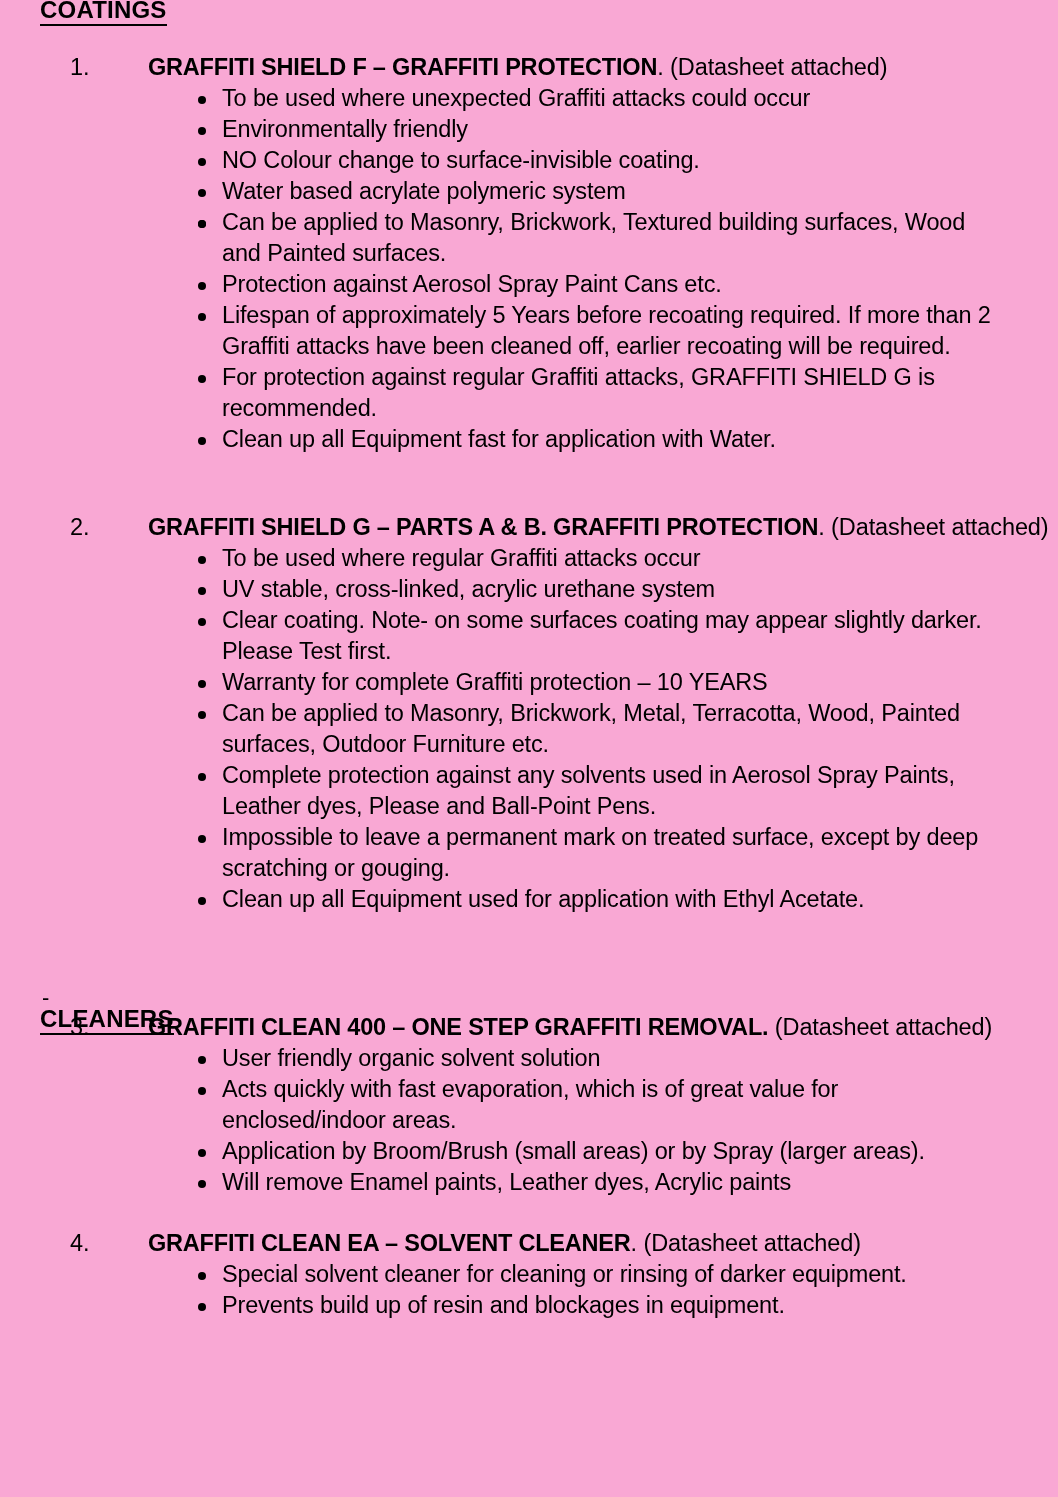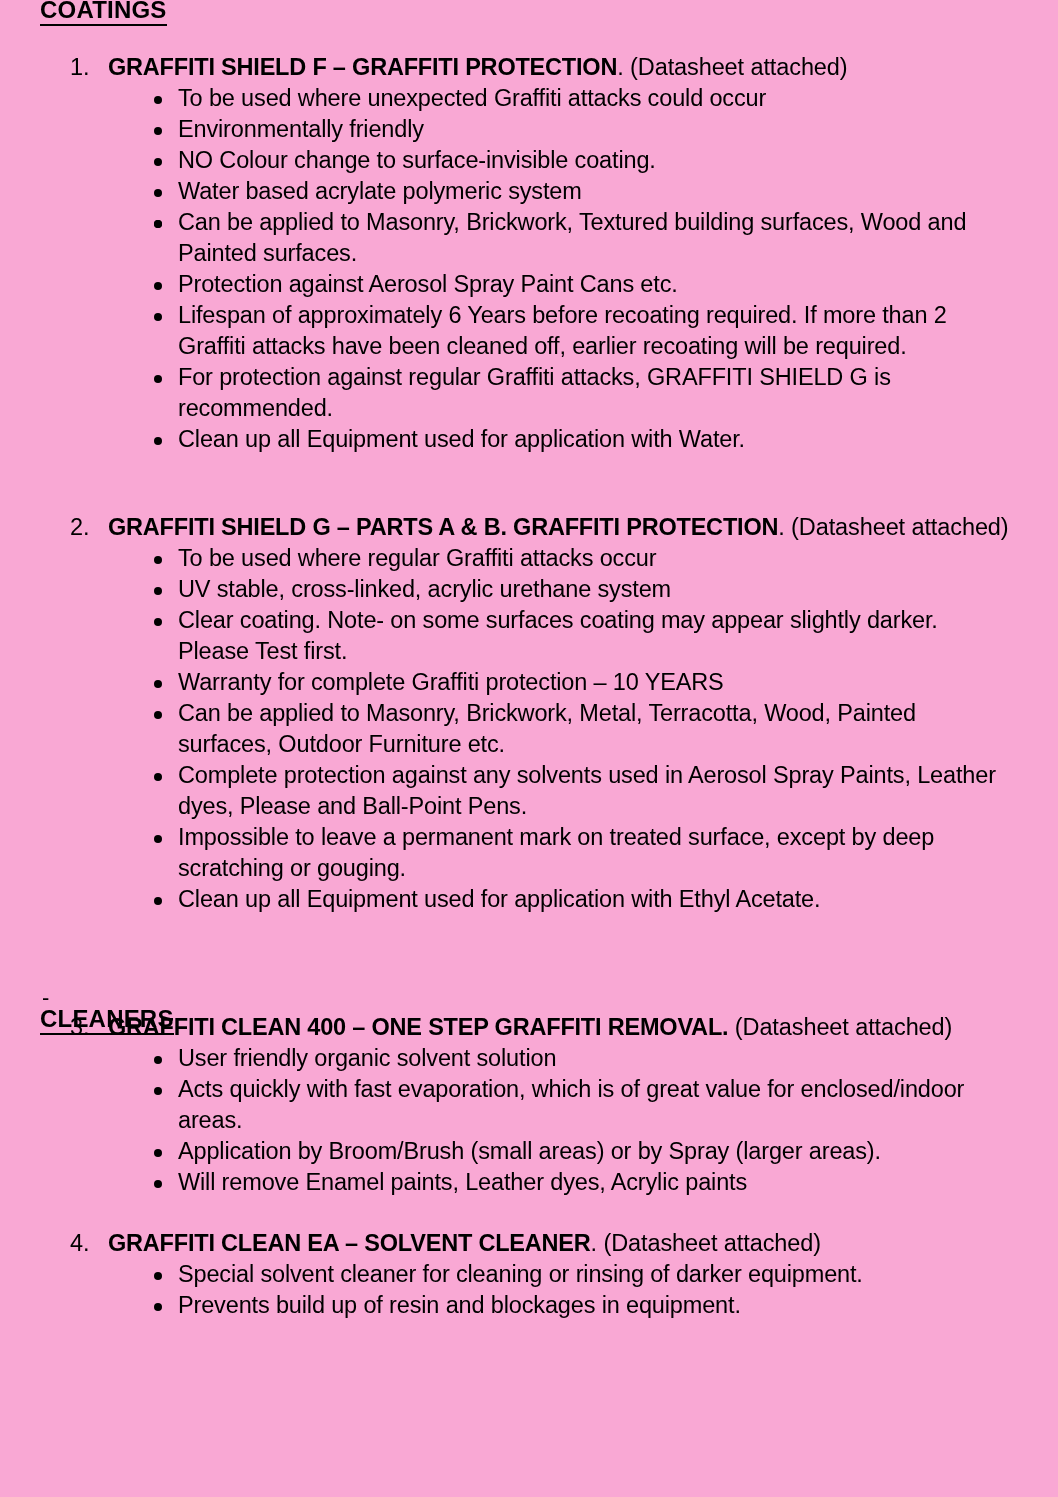--- a/index.html
+++ b/index.html
@@ -68,39 +68,41 @@
   .product-heading .num {
     position: absolute;
     left: 70px;
     top: 0;
     font-size: 23.5px;
     font-weight: normal;
   }
   .product-heading .name {
     font-weight: bold;
     letter-spacing: -0.2px;
+    margin-left: 40px;
   }
   .product-heading .tail {
     font-weight: normal;
   }
 
   
   ul.bullets {
     list-style: none;
     margin: 0;
     padding: 0;
   }
   ul.bullets li {
     position: relative;
     padding-left: 178px;
     padding-right: 53px;
     font-size: 23.5px;
     line-height: 31px;
     letter-spacing: -0.15px;
     text-align: left;
+    margin-left: 44px;
   }
   ul.bullets li .dot {
     position: absolute;
     left: 153px;
     top: 0;
     width: 10px;
     height: 31px;
     line-height: 31px;
     font-size: 21px;
   }
@@ -129,23 +131,23 @@
       <span class="num">1.</span><span class="name">GRAFFITI SHIELD F – GRAFFITI PROTECTION</span><span class="tail">. (Datasheet attached)</span>
     </div>
     <ul class="bullets">
       <li><span class="dot"></span><span>To be used where unexpected Graffiti attacks could occur</span></li>
       <li><span class="dot"></span><span>Environmentally friendly</span></li>
       <li><span class="dot"></span><span>NO Colour change to surface-invisible coating.</span></li>
       <li><span class="dot"></span><span>Water based acrylate polymeric system</span></li>
       <li><span class="dot"></span></li>
       <li><span class="dot"></span><span>Can be applied to Masonry, Brickwork, Textured building surfaces, Wood and Painted surfaces.</span></li>
       <li><span class="dot"></span><span>Protection against Aerosol Spray Paint Cans etc.</span></li>
-      <li><span class="dot"></span><span>Lifespan of approximately 6 Years before recoating required. If more than 2 Graffiti attacks have been cleaned off, earlier recoating will be required.</span></li>
+      <li><span class="dot"></span><span>Lifespan of approximately 5 Years before recoating required. If more than 2 Graffiti attacks have been cleaned off, earlier recoating will be required.</span></li>
       <li><span class="dot"></span><span>For protection against regular Graffiti attacks, GRAFFITI SHIELD G is recommended.</span></li>
-      <li><span class="dot"></span><span>Clean up all Equipment used for application with Water.</span></li>
+      <li><span class="dot"></span><span>Clean up all Equipment fast for application with Water.</span></li>
     </ul>
   </div>
 
   <div class="product-block" id="block-2" style="top:512px;">
     <div class="product-heading">
       <span class="num">2.</span><span class="name">GRAFFITI SHIELD G – PARTS A &amp; B. GRAFFITI PROTECTION</span><span class="tail">. (Datasheet attached)</span>
     </div>
     <ul class="bullets">
       <li><span class="dot"></span><span>To be used where regular Graffiti attacks occur</span></li>
       <li><span class="dot"></span><span>UV stable, cross-linked, acrylic urethane system</span></li>

